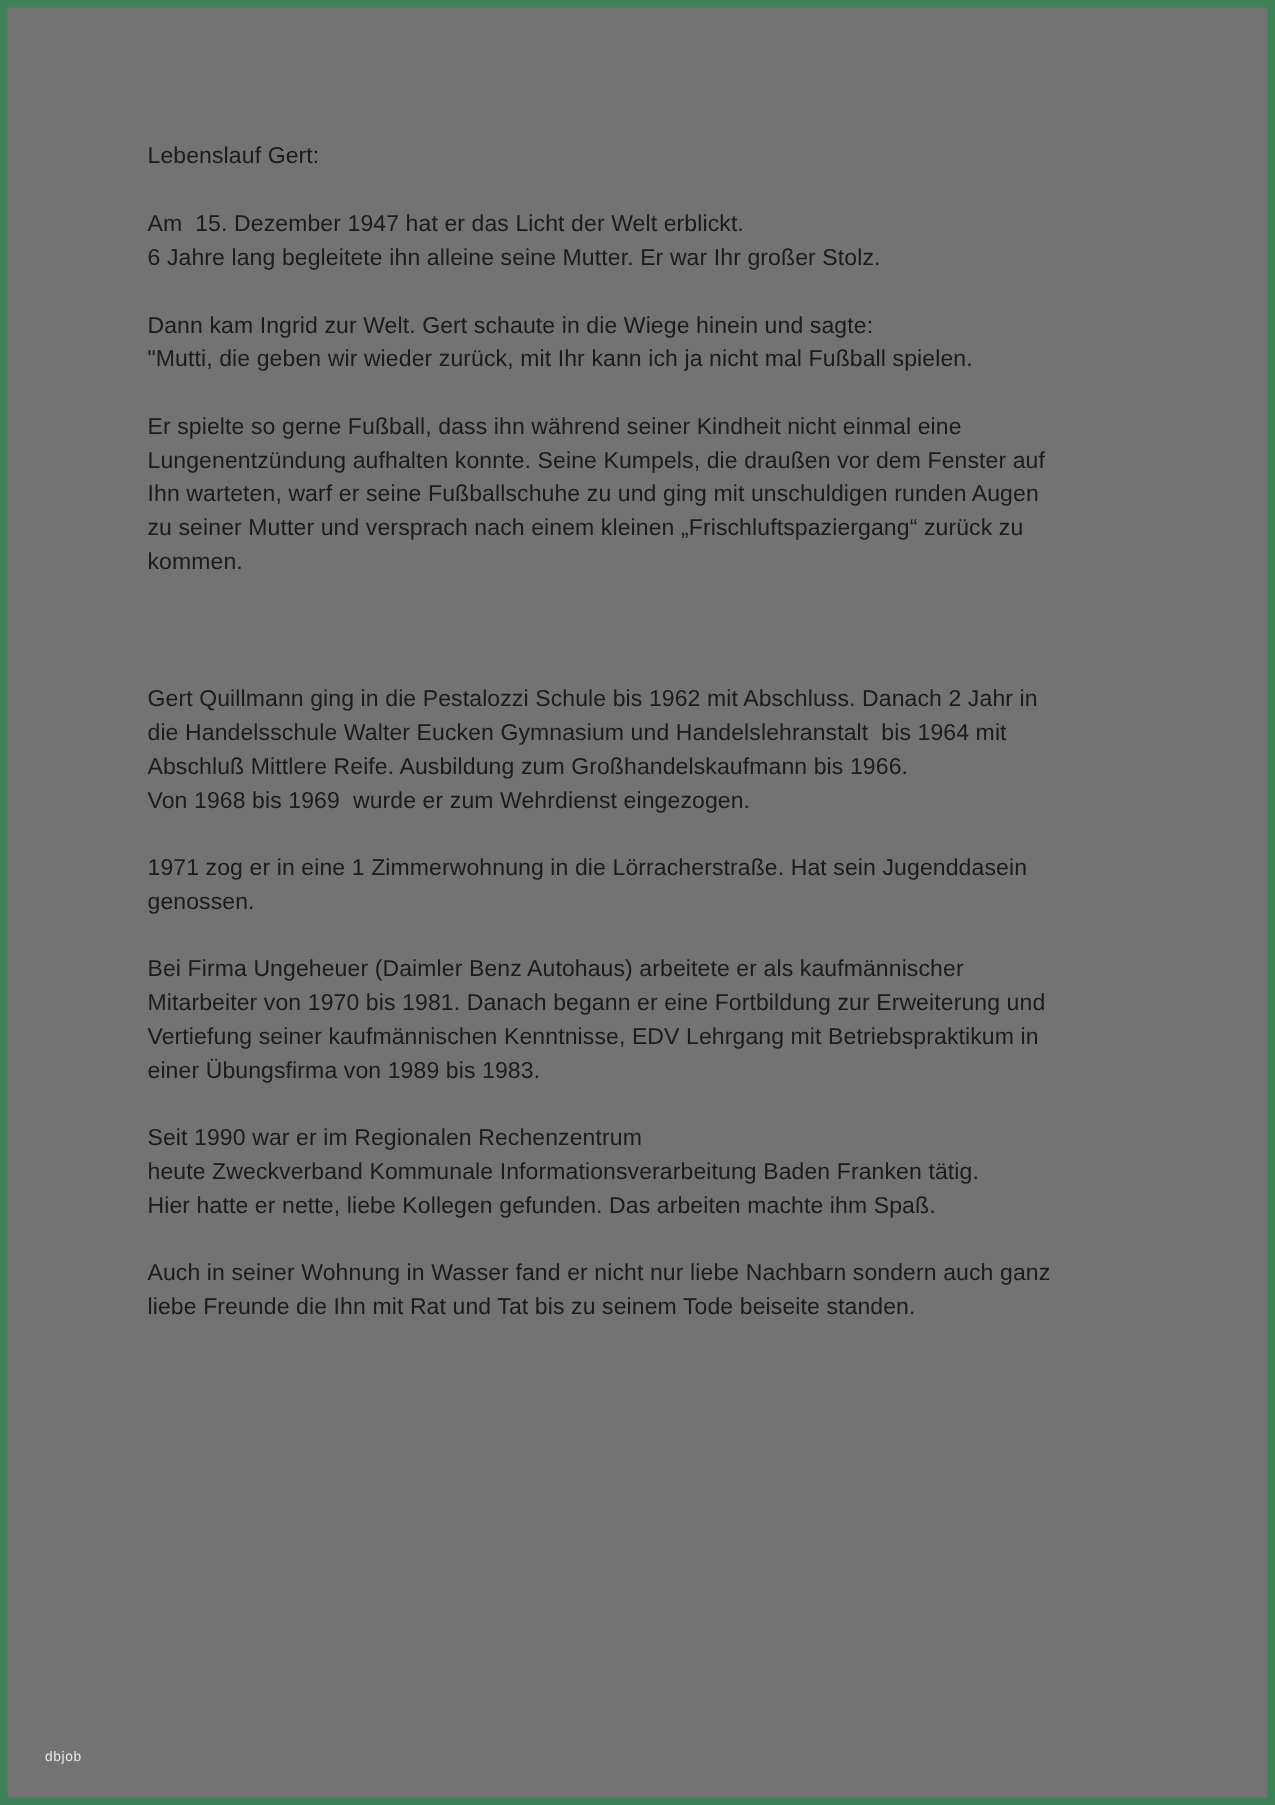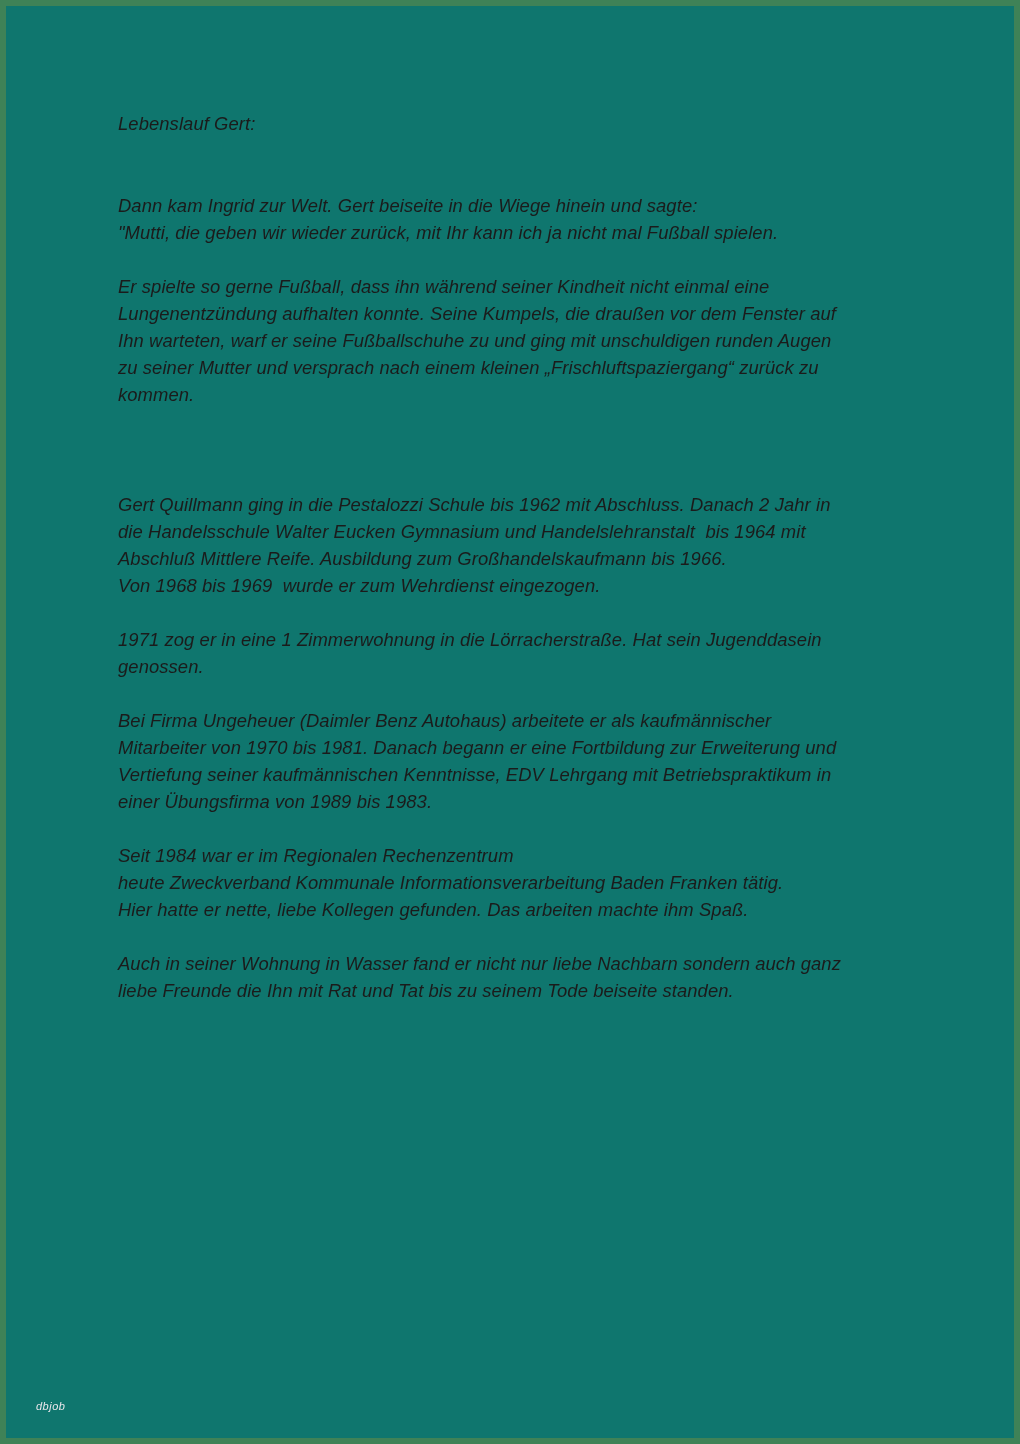--- a/index.html
+++ b/index.html
@@ -11,24 +11,23 @@
     width: 1020px;
     height: 1444px;
     font-family: "Liberation Sans", sans-serif;
   }
 
   #page {
     position: relative;
     box-sizing: border-box;
     width: 1020px;
     height: 1444px;
-    background: #0f766e;
+    background: #737373;
     border: 6px solid #3f8257;
     overflow: hidden;
-    font-style: italic;
   }
 
   #doc-body {
     position: absolute;
     left: 112px;
     top: 104px;
     width: 800px;
   }
 
   .para {
@@ -61,24 +60,26 @@
 <body>
 
 <div id="page">
 
   <div id="doc-body">
 
     <p class="para">Lebenslauf Gert:</p>
 
     <div class="gap-md"></div>
 
+    <p class="para">Am  15. Dezember 1947 hat er das Licht der Welt erblickt.
+6 Jahre lang begleitete ihn alleine seine Mutter. Er war Ihr großer Stolz.</p>
 
     <div class="gap-sm"></div>
 
-    <p class="para">Dann kam Ingrid zur Welt. Gert beiseite in die Wiege hinein und sagte:
+    <p class="para">Dann kam Ingrid zur Welt. Gert schaute in die Wiege hinein und sagte:
 "Mutti, die geben wir wieder zurück, mit Ihr kann ich ja nicht mal Fußball spielen.</p>
 
     <div class="gap-sm"></div>
 
     <p class="para">Er spielte so gerne Fußball, dass ihn während seiner Kindheit nicht einmal eine
 Lungenentzündung aufhalten konnte. Seine Kumpels, die draußen vor dem Fenster auf
 Ihn warteten, warf er seine Fußballschuhe zu und ging mit unschuldigen runden Augen
 zu seiner Mutter und versprach nach einem kleinen „Frischluftspaziergang“ zurück zu
 kommen.</p>
 
@@ -99,21 +100,21 @@
 
     <div class="gap-sm"></div>
 
     <p class="para">Bei Firma Ungeheuer (Daimler Benz Autohaus) arbeitete er als kaufmännischer
 Mitarbeiter von 1970 bis 1981. Danach begann er eine Fortbildung zur Erweiterung und
 Vertiefung seiner kaufmännischen Kenntnisse, EDV Lehrgang mit Betriebspraktikum in
 einer Übungsfirma von 1989 bis 1983.</p>
 
     <div class="gap-sm"></div>
 
-    <p class="para">Seit 1984 war er im Regionalen Rechenzentrum
+    <p class="para">Seit 1990 war er im Regionalen Rechenzentrum
 heute Zweckverband Kommunale Informationsverarbeitung Baden Franken tätig.
 Hier hatte er nette, liebe Kollegen gefunden. Das arbeiten machte ihm Spaß.</p>
 
     <div class="gap-sm"></div>
 
     <p class="para">Auch in seiner Wohnung in Wasser fand er nicht nur liebe Nachbarn sondern auch ganz
 liebe Freunde die Ihn mit Rat und Tat bis zu seinem Tode beiseite standen.</p>
 
     <div class="gap-sm"></div>
 

